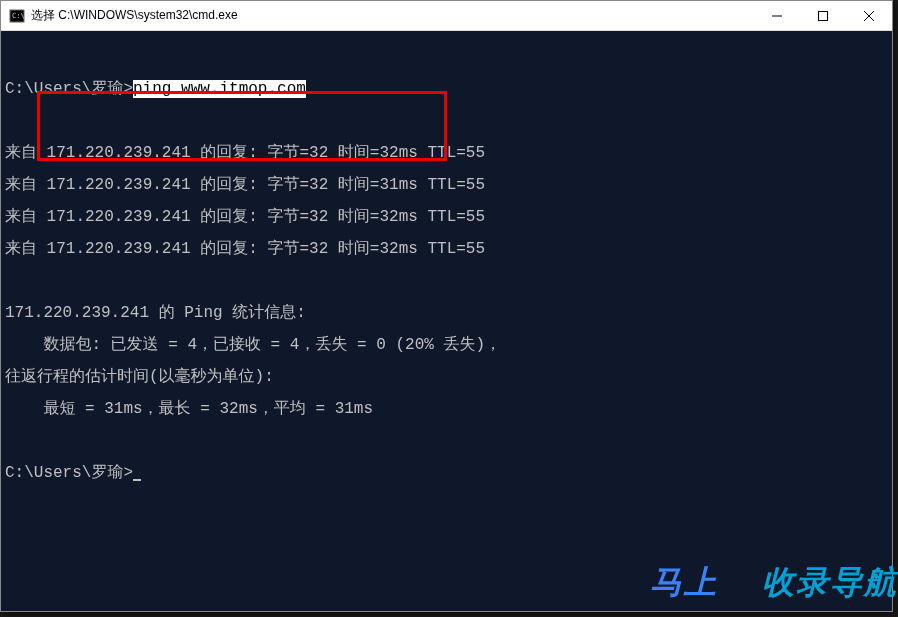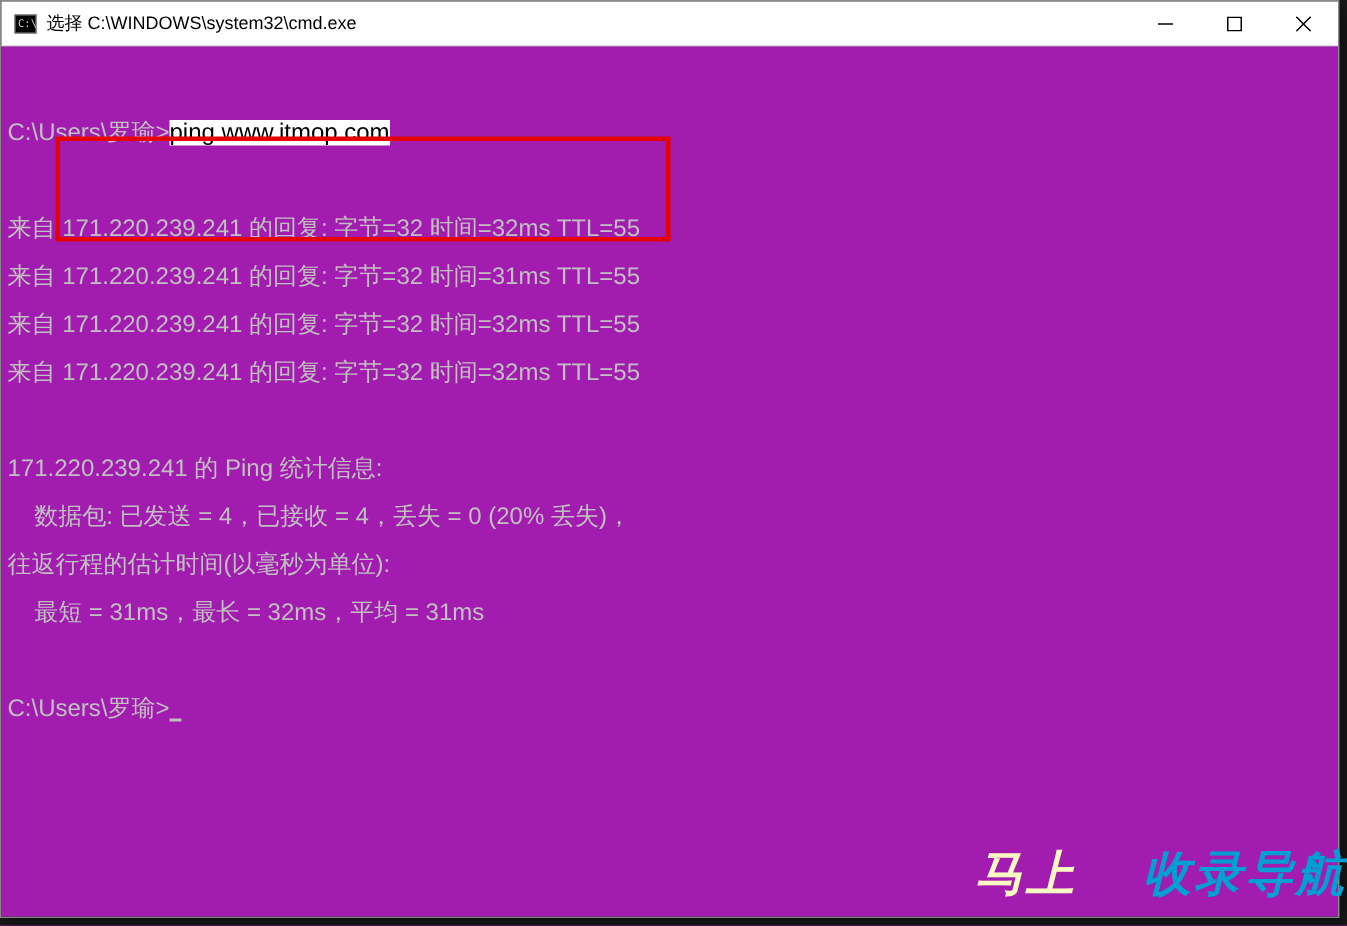--- a/index.html
+++ b/index.html
@@ -53,27 +53,27 @@
       width: 46px;
       height: 100%;
       display: flex;
       align-items: center;
       justify-content: center;
       color: #000;
     }
     .win-btn svg { width: 10px; height: 10px; }
     .terminal {
       flex: 1;
-      background: #a21caf;
+      background: #0f172a;
       padding: 2px 4px;
       font-size: 16px;
       line-height: 16px;
       color: #c0c0c0;
       white-space: pre;
-      font-family: Liberation Sans, sans-serif;
+      font-family: Liberation Mono, monospace;
       position: relative;
       overflow: hidden;
     }
     .line { display: block; height: 16px; }
     .selected {
       background: #fff;
       color: #000;
     }
     .red-box {
       position: absolute;
@@ -84,21 +84,21 @@
       position: absolute;
       right: 0px;
       bottom: 12px;
       font-family: "STXinwei","Microsoft YaHei", sans-serif;
       font-size: 32px;
       font-weight: bold;
       font-style: italic;
       letter-spacing: 2px;
       pointer-events: none;
     }
-    .watermark .wm-a { color: #fef9c3; }
+    .watermark .wm-a { color: #3b82f6; }
     .watermark .wm-b { color: #00a0d4; margin-left: 44px; }
     .cursor-underscore {
       display: inline-block;
       width: 8px;
       border-bottom: 2px solid #c0c0c0;
       height: 14px;
       vertical-align: bottom;
     }
   </style>
 </head>

